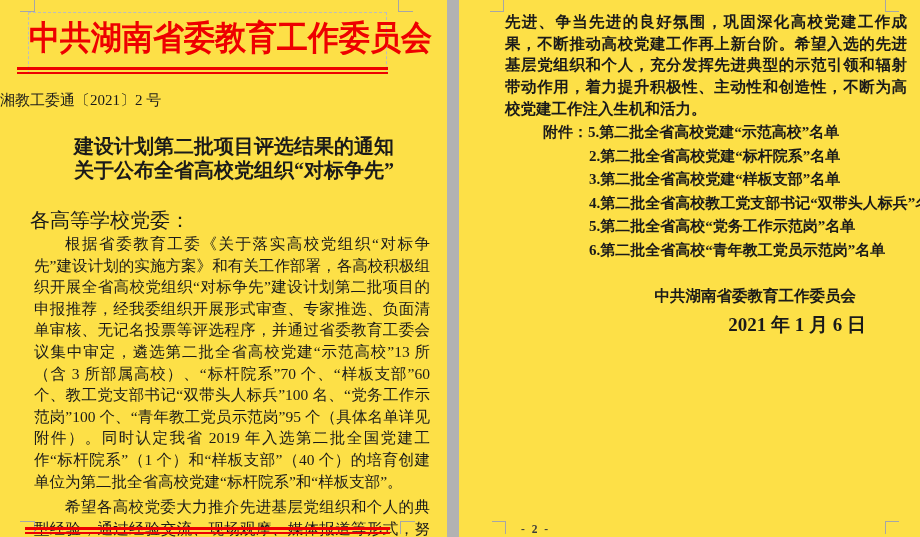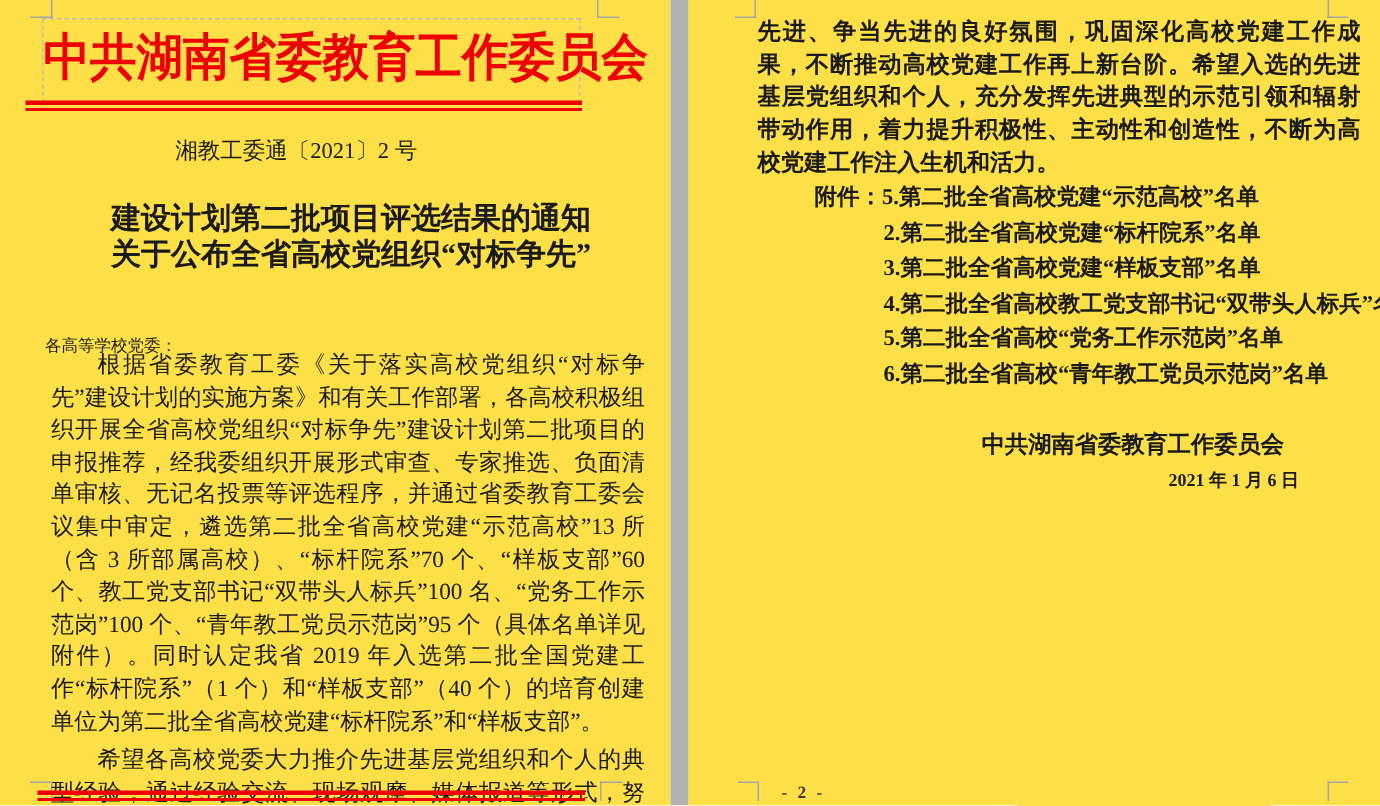--- a/index.html
+++ b/index.html
@@ -30,45 +30,45 @@
     position:absolute; left:28px; top:12px; width:359px; height:62px;
     border:1px dashed #bdbdbd; box-sizing:border-box; text-align:center;
   }
   .head-org {
     margin-top:3px; font-size:31px; font-weight:bold; color:#ee0000;
     letter-spacing:0px; white-space:nowrap; transform:scaleY(1.08); transform-origin:top center;
   }
   .red-line-thick { position:absolute; background:#ee0000; height:3px; }
   .red-line-thin  { position:absolute; background:#ee0000; height:1.5px; }
 
-  .doc-number { position:absolute; left:0; top:91px; width:395px; text-align:center;
+  .doc-number { position:absolute; left:0; top:91px; width:395px; text-align:left;
     font-size:15px; white-space:nowrap; }
 
   .title { position:absolute; left:22px; top:134px; width:424px; text-align:center;
     font-size:20px; font-weight:bold; line-height:24px; }
 
-  .salutation { position:absolute; left:30px; top:207px; font-size:11px;margin-top:16px; }
+  .salutation { position:absolute; left:30px; top:207px; font-size:20px; }
 
   .body1 { position:absolute; left:30px; top:229px; width:404px;
     font-size:15.5px; line-height:21.6px; text-align:justify; word-break:break-all; }
   .body1 p { margin:4px; text-indent:2em; }
   .body1 p.cont-both { text-align-last:justify; }
 
   .body2 { position:absolute; left:46px; top:11px; width:402px;
     font-size:15.5px; line-height:21.7px; text-align:justify; word-break:break-all; }
   .body2 p { margin:0; }
 
   .attachments { position:absolute; left:84px; top:121px; font-size:15px;
     line-height:23.5px; white-space:nowrap; }
   .attachments .indent { margin-left:46px; }
 
   .sig-org  { position:absolute; left:46px; top:286px; width:351px; text-align:right;
     font-size:15.5px; white-space:nowrap; }
   .sig-date { position:absolute; left:46px; top:312px; width:361px; text-align:right;
-    font-size:12px; white-space:nowrap; }
+    font-size:19px; white-space:nowrap; }
 
   .page-num { position:absolute; left:62px; top:523px; font-size:11.5px;
     letter-spacing:2px; color:#3c3c3c; }
 </style>
 </head>
 <body>
 
 <div class="canvas">
 
   <div class="page page1">

